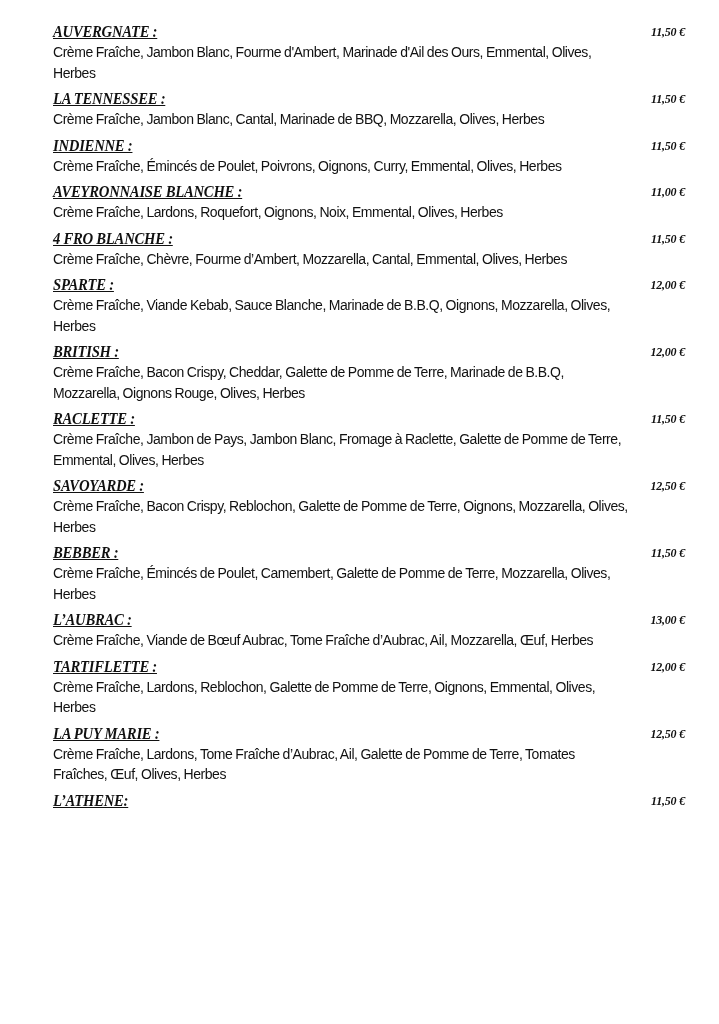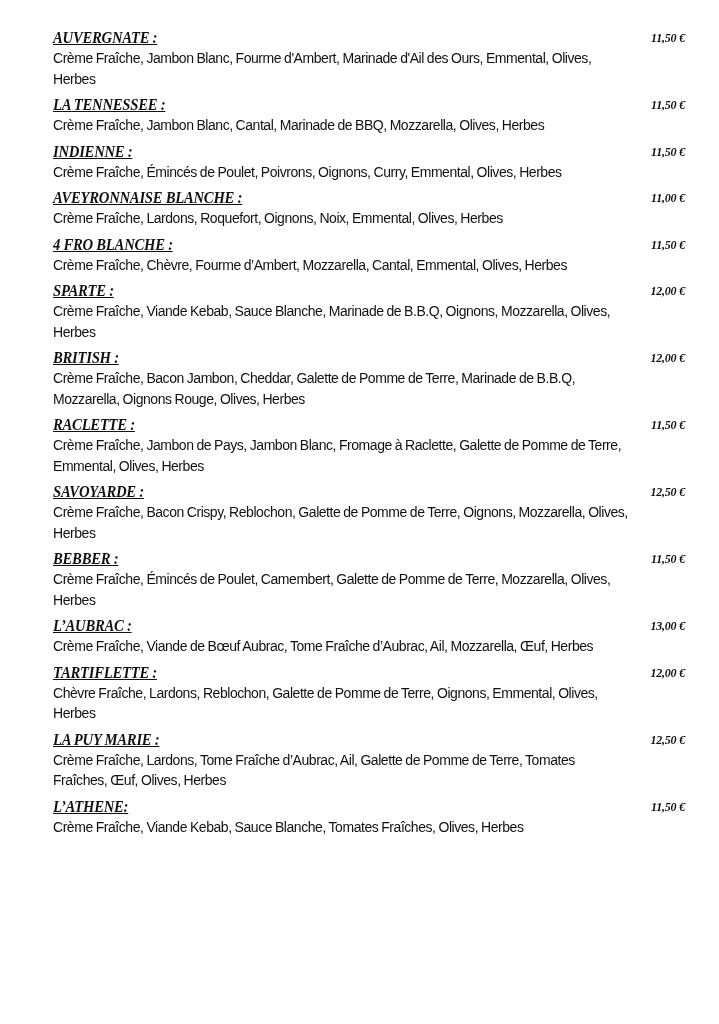--- a/index.html
+++ b/index.html
@@ -11,21 +11,21 @@
       width: 719px;
       height: 1024px;
       position: relative;
       overflow: hidden;
       font-family: "DejaVu Serif", serif;
       color: #111111;
     }
     .menu {
       position: absolute;
       left: 53px;
-      top: 28px;
+      top: 22px;
       width: 640px;
     }
     .item {
       position: relative;
       margin-bottom: 6px;
     }
     .item.gap-before {
       margin-top: 4px;
     }
     .item-name {
@@ -97,21 +97,21 @@
 
   <div class="item">
     <span class="item-name">SPARTE :</span>
     <span class="item-price">12,00 €</span>
     <div class="item-desc">Crème Fraîche, Viande Kebab, Sauce Blanche, Marinade de B.B.Q, Oignons, Mozzarella, Olives, Herbes</div>
   </div>
 
   <div class="item">
     <span class="item-name">BRITISH :</span>
     <span class="item-price">12,00 €</span>
-    <div class="item-desc">Crème Fraîche, Bacon Jambon, Cheddar, Galette de Pomme de Terre, Marinade de B.B.Q, Mozzarella, Oignons Rouge, Olives, Herbes</div>
+    <div class="item-desc">Crème Fraîche, Bacon Crispy, Cheddar, Galette de Pomme de Terre, Marinade de B.B.Q, Mozzarella, Oignons Rouge, Olives, Herbes</div>
   </div>
 
   <div class="item">
     <span class="item-name">RACLETTE :</span>
     <span class="item-price">11,50 €</span>
     <div class="item-desc">Crème Fraîche, Jambon de Pays, Jambon Blanc, Fromage à Raclette, Galette de Pomme de Terre, Emmental, Olives, Herbes</div>
   </div>
 
   <div class="item">
     <span class="item-name">SAVOYARDE :</span>
@@ -127,28 +127,27 @@
 
   <div class="item">
     <span class="item-name">L’AUBRAC :</span>
     <span class="item-price">13,00 €</span>
     <div class="item-desc">Crème Fraîche, Viande de Bœuf Aubrac, Tome Fraîche d’Aubrac, Ail, Mozzarella, Œuf, Herbes</div>
   </div>
 
   <div class="item">
     <span class="item-name">TARTIFLETTE :</span>
     <span class="item-price">12,00 €</span>
-    <div class="item-desc">Chèvre Fraîche, Lardons, Reblochon, Galette de Pomme de Terre, Oignons, Emmental, Olives, Herbes</div>
+    <div class="item-desc">Crème Fraîche, Lardons, Reblochon, Galette de Pomme de Terre, Oignons, Emmental, Olives, Herbes</div>
   </div>
 
   <div class="item">
     <span class="item-name">LA PUY MARIE :</span>
     <span class="item-price">12,50 €</span>
     <div class="item-desc">Crème Fraîche, Lardons, Tome Fraîche d’Aubrac, Ail, Galette de Pomme de Terre, Tomates Fraîches, Œuf, Olives, Herbes</div>
   </div>
 
   <div class="item">
     <span class="item-name">L’ATHENE:</span>
     <span class="item-price">11,50 €</span>
-    <div class="item-desc">Crème Fraîche, Viande Kebab, Sauce Blanche, Tomates Fraîches, Olives, Herbes</div>
   </div>
 
 </div>
 
 </body></html>

